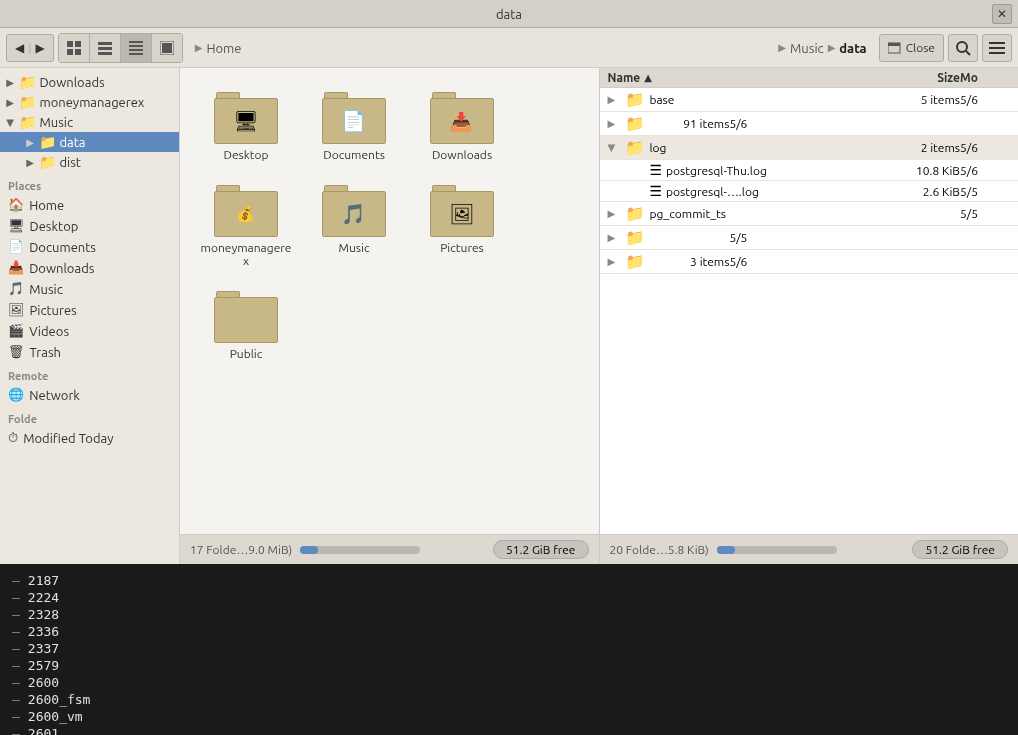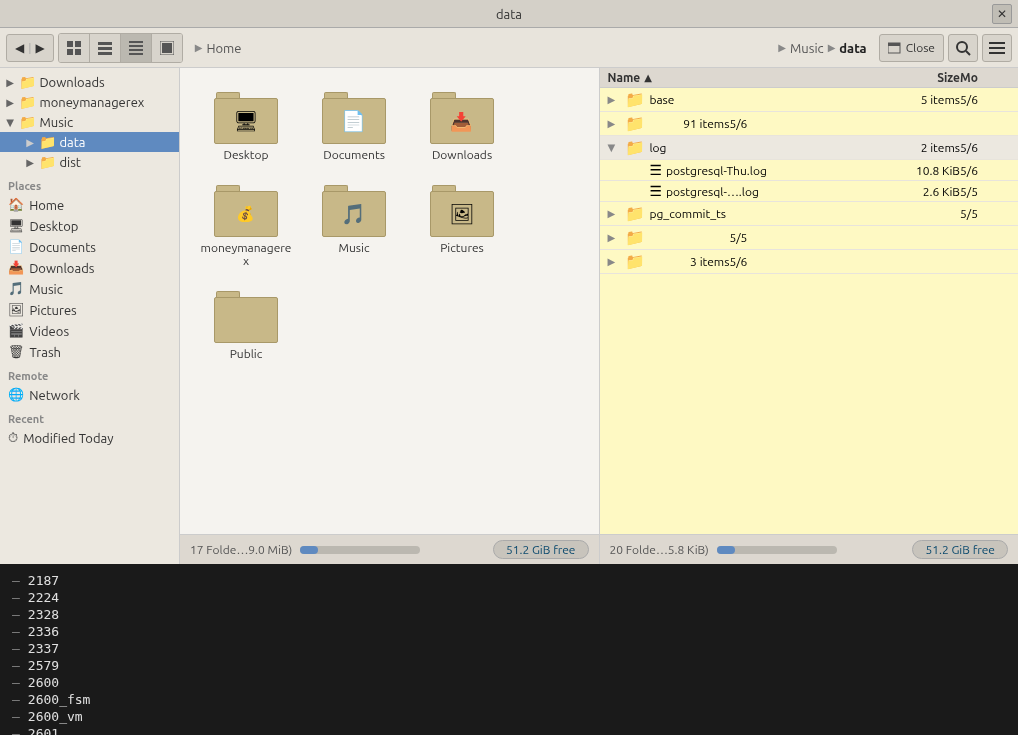--- a/index.html
+++ b/index.html
@@ -207,21 +207,21 @@
       text-align: center;
       margin-top: 4px;
       color: #333;
       word-break: break-word;
     }
 
     
     #detail-view {
       flex: 1;
       overflow-y: auto;
-      background: #fef9c3;
+      background: #ffffff;
     }
     .detail-header {
       display: flex;
       background: #ddd8d0;
       border-bottom: 1px solid #ccc;
       padding: 3px 8px;
       font-size: 12px;
       font-weight: bold;
       color: #333;
       position: sticky;
@@ -251,21 +251,21 @@
       font-size: 12px;
       color: #555;
       gap: 8px;
     }
     .status-bar .free-space {
       background: #c8c4bc;
       border: 1px solid #aaa;
       border-radius: 10px;
       padding: 2px 12px;
       font-size: 12px;
-      color: #0c4a6e;
+      color: #000000;
       margin-left: auto;
     }
     .progress-track {
       flex: 1;
       height: 8px;
       background: #bbb8b0;
       border-radius: 4px;
       max-width: 120px;
       position: relative;
     }
@@ -439,21 +439,21 @@
       <span>🗑</span>
       <span>Trash</span>
     </div>
 
     <div class="sidebar-section-label">Remote</div>
     <div class="sidebar-item">
       <span>🌐</span>
       <span>Network</span>
     </div>
 
-    <div class="sidebar-section-label">Recent</div>
+    <div class="sidebar-section-label">Folde</div>
     <div class="sidebar-item">
       <span>⏱</span>
       <span>Modified Today</span>
     </div>
   </div>
 
   <div id="file-area">
 
     <div id="left-pane">
       <div id="icon-view">

